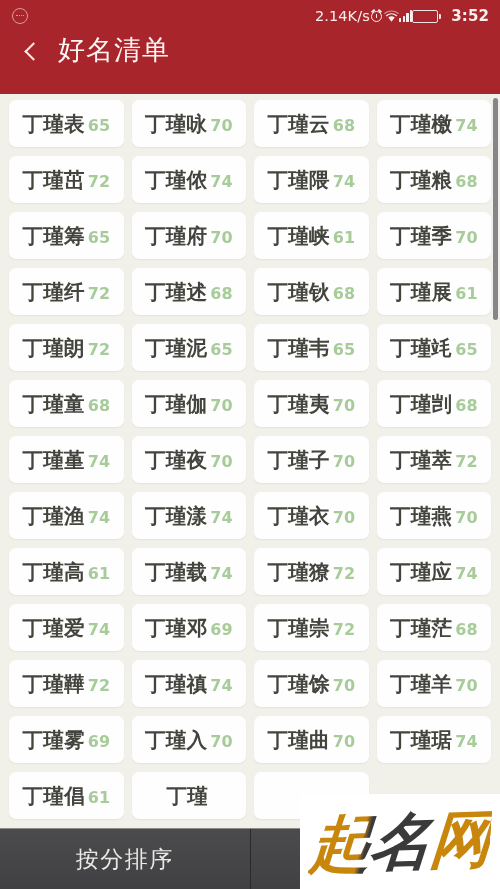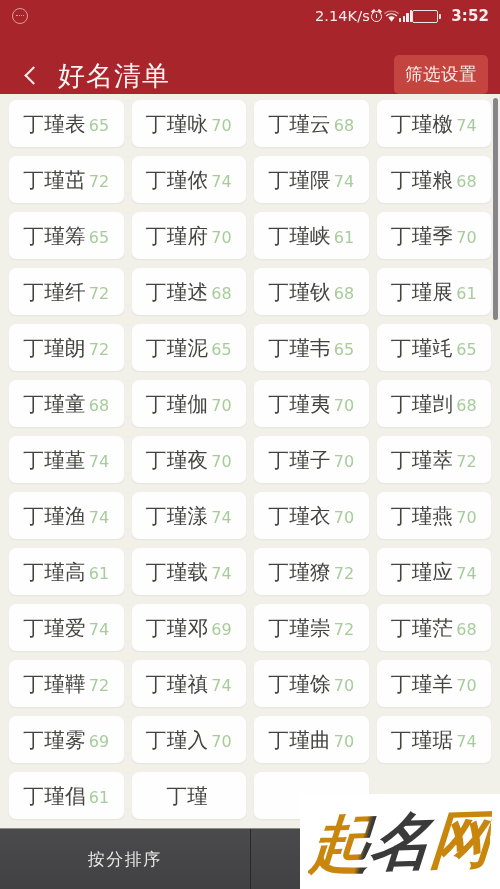--- a/index.html
+++ b/index.html
@@ -86,21 +86,21 @@
     width: 2.6px; height: 5px; background: #f0e3e3; border-radius: 0 1px 1px 0;
   }
   .batt-fill { height: 100%; width: 92%; background: #5fd41e; border-radius: 1px; }
   .st-time { font-size: 15px; font-weight: 700; margin-left: 13px; }
 
   
   #header {
     height: 62px;
     background: #a8262b;
     display: flex;
-    align-items: flex-end;
+    align-items: flex-start;
     padding: 0 12px 0 14px;
     position: relative;
   }
   #back-btn {
     width: 34px; height: 38px;
     display: flex; align-items: center; justify-content: center;
     cursor: pointer;
   }
   .chev {
     width: 13px; height: 13px;
@@ -131,20 +131,21 @@
 
   
   #list-area {
     position: absolute;
     top: 94px;
     left: 0;
     width: 500px;
     bottom: 0;
     background: #f1f1ea;
     overflow: hidden;
+    font-weight: bold;
   }
   #grid {
     display: grid;
     grid-template-columns: repeat(4, 1fr);
     gap: 9px 8px;
     padding: 6px 9px 0 9px;
   }
   .name-card {
     background: #fefefe;
     border-radius: 7px;
@@ -200,21 +201,21 @@
     border-top: 1px solid #8e8e86;
     display: flex;
     z-index: 5;
   }
   .bottom-cell {
     flex: 1;
     display: flex;
     align-items: center;
     justify-content: center;
     color: #e9e9e6;
-    font-size: 17px;
+    font-size: 23px;
     letter-spacing: 1.5px;
     cursor: pointer;
   }
   .bottom-cell + .bottom-cell { border-left: 1px solid #29292b; }
 
   
   #watermark {
     position: absolute;
     right: 0;
     bottom: 0;
@@ -276,21 +277,20 @@
     </span>
     <span class="st-time">3:52</span>
   </div>
 </div>
 
 <div id="header">
   <div id="back-btn">
     <span class="chev"></span>
   </div>
   <div id="page-title">好名清单</div>
-  <button id="filter-btn">筛选设置</button>
 </div>
 
 <div id="list-area">
   <div id="grid">
       <div class="name-card">
         <span class="nm">丁瑾表</span>
         <span class="sc">65</span>
       </div>
       <div class="name-card">
         <span class="nm">丁瑾咏</span>

